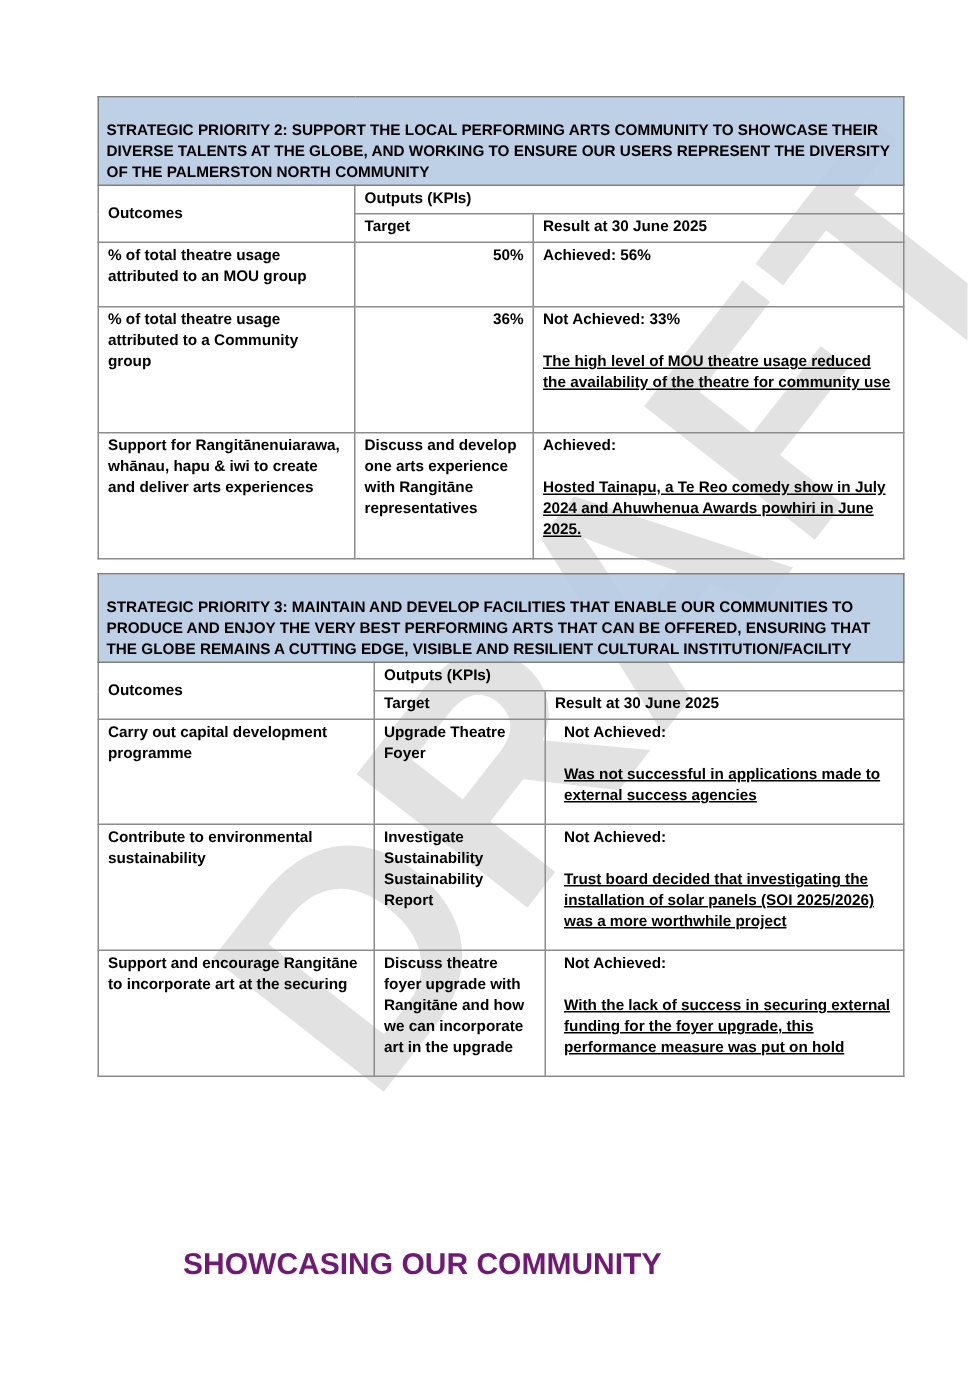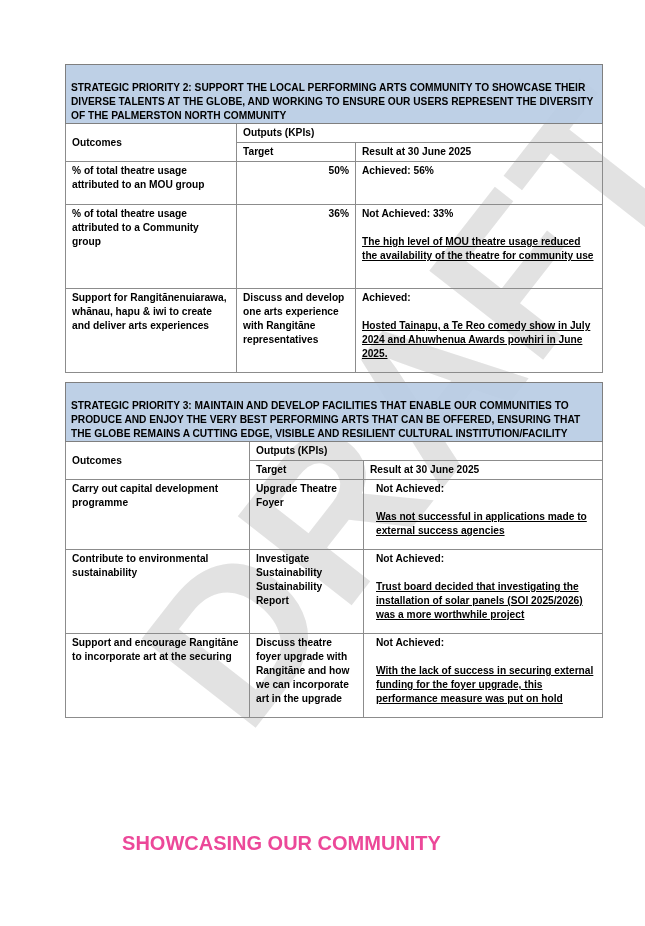--- a/index.html
+++ b/index.html
@@ -14,21 +14,21 @@
   table.kpi td { border:1px solid #8c8c8c; vertical-align:top; padding:2px 6px 2px 6px; background:transparent; }
   table.kpi td.priority { background:rgba(184,204,228,0.92); border:1.5px solid #7f7f7f; padding:16px 5px 0px 5px; line-height:14px; }
   table.kpi td.hdr-center { text-align:left; vertical-align:middle; }
   table.kpi td.hdr { text-align:left; padding:2px 6px; }
   table.kpi td.center { text-align:right;padding-left:22px; }
   .p { margin:0; }
   .p + .p { margin-top:14px;text-decoration:underline; }
   #t1 { top:64px; }
   #t2 { top:382px; }
   .heading { position:absolute; left:0; width:563px; top:832px; text-align:center;
-    color:#ec4899; font-size:20px; font-weight:bold; z-index:1; }
+    color:#701a75; font-size:20px; font-weight:bold; z-index:1; }
 </style>
 </head>
 <body>
 
 <div class="watermark">DRAFT</div>
 
 <table class="kpi" id="t1">
   <colgroup>
       <col style="width:171px">
       <col style="width:119px">

